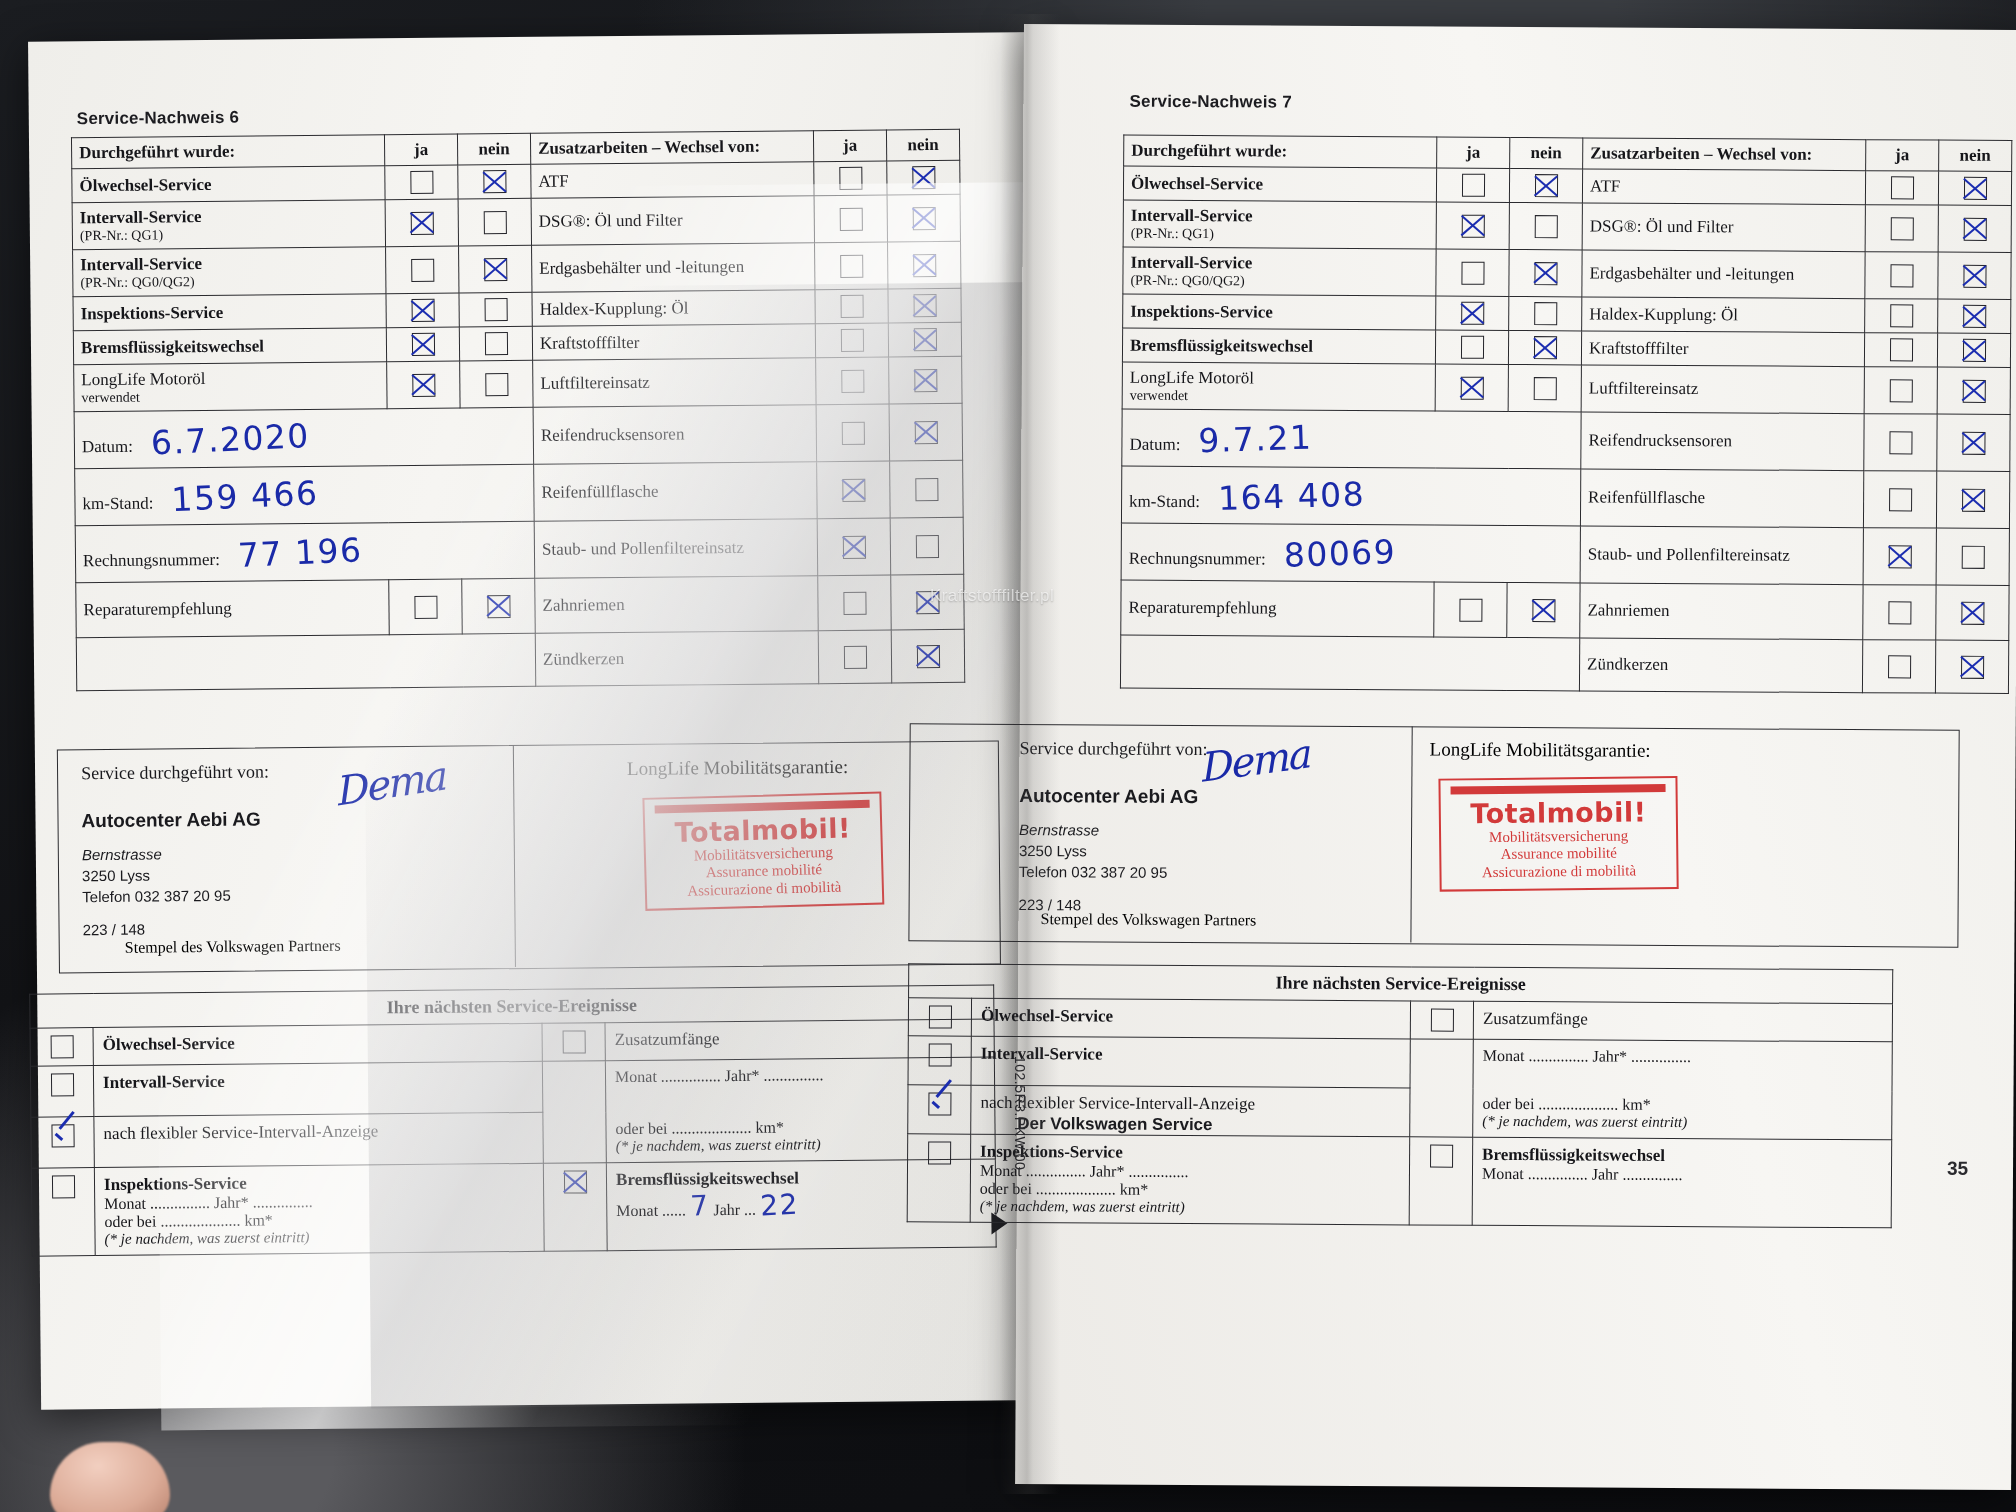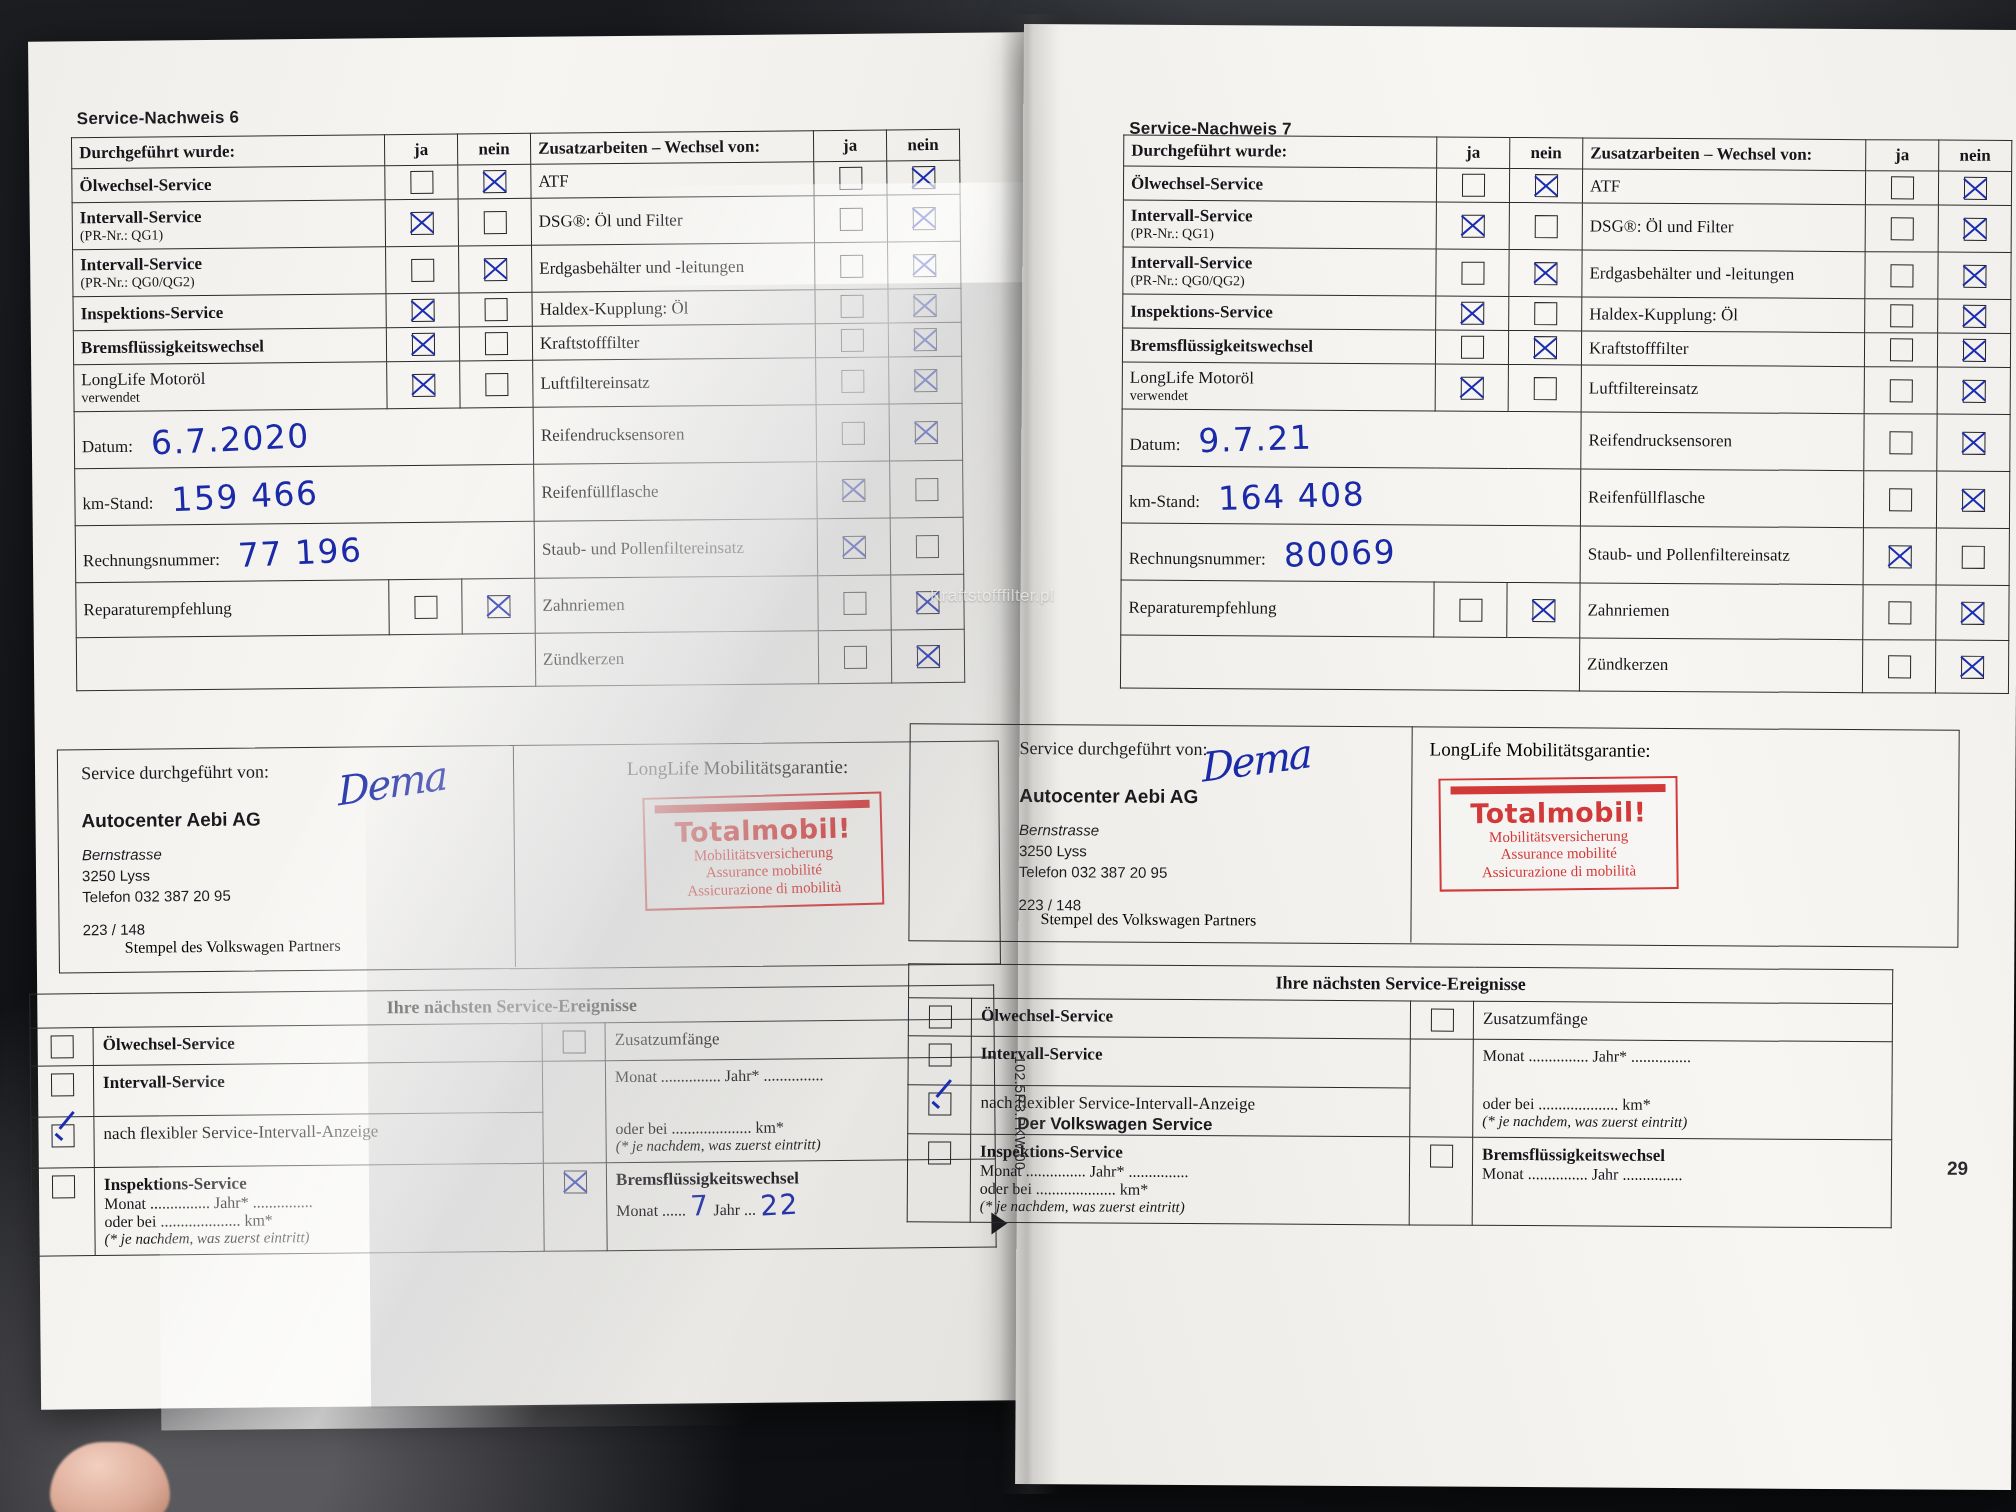--- a/index.html
+++ b/index.html
@@ -501,21 +501,21 @@
           </table>
 
         <div class="arrow" style="left:952px; top:1180px;"></div>
       </div>
       <div class="glare"></div>
       <div class="shade"></div>
     </div>
 
     <div class="page page-right">
       <div class="inner">
-        <div class="sheet-title" style="left:106px; top:94px;">Service-Nachweis 7</div>
+        <div class="sheet-title" style="left:106px; top:67px;">Service-Nachweis 7</div>
 
         <table class="svc" style="left:100px; top:110px;">
           <tbody>
               <tr>
             <td class="hdr col-lbl">Durchgeführt wurde:</td>
             <td class="col-box hdr">ja</td>
             <td class="col-box hdr">nein</td>
             <td class="col-lbl2 hdr">Zusatzarbeiten – Wechsel von:</td>
             <td class="col-box hdr">ja</td>
             <td class="col-box hdr">nein</td>
@@ -682,21 +682,21 @@
             <td style="text-align:center;"><span class="cb"></span></td>
             <td>
               <div class="it">Bremsflüssigkeitswechsel</div>
               <div class="dots">Monat ...............  Jahr ...............</div>
             </td>
           </tr>
         </tbody>
           </table>
 
         <div class="footer-vw" style="left:0px; top:1090px;">Der Volkswagen Service</div>
-        <div class="pagenum" style="left:930px; top:1128px;">29</div>
+        <div class="pagenum" style="left:930px; top:1128px;">35</div>
       </div>
     </div>
 
     <div class="spine"></div>
     <div class="vert" style="left:1012px; top:1042px;">102.5R3.PKW.00</div>
     <div class="watermark" style="left:930px; top:572px;">Kraftstofffilter.pl</div>
   </div>
 
   <div class="thumb"></div>
 </div>

